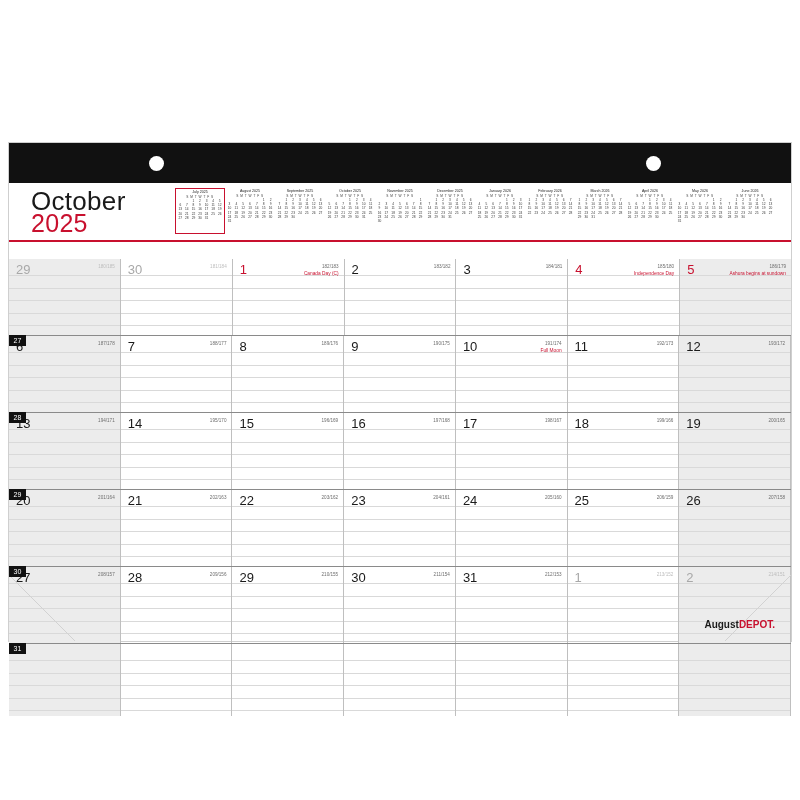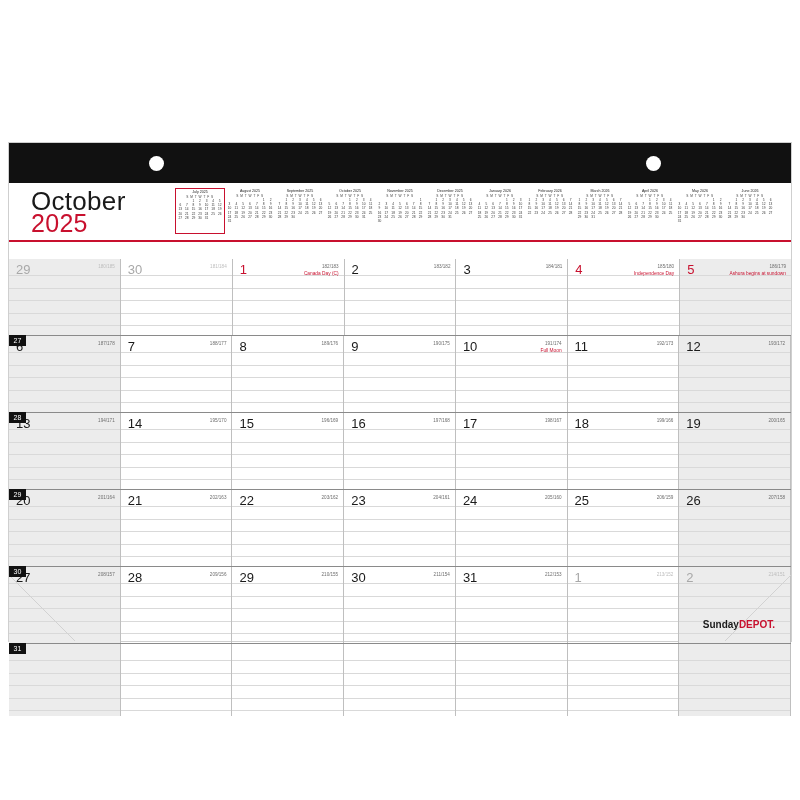--- a/index.html
+++ b/index.html
@@ -1246,17 +1246,17 @@
         <line x1="0" y1="0" x2="66" y2="66" stroke="#d2d2d2" stroke-width="1"></line>
       </svg>
     </div>
     <div class="pocket right">
       <svg width="66" height="66" viewBox="0 0 66 66">
         <line x1="66" y1="0" x2="0" y2="66" stroke="#d2d2d2" stroke-width="1"></line>
       </svg>
     </div>
 
     <div class="logo">
-      <span class="o1">Sunday</span><span class="o2">DEPOT.</span>
+      <span class="o1">August</span><span class="o2">DEPOT.</span>
     </div>
 
   </div>
 </div>
 
 </body></html>

